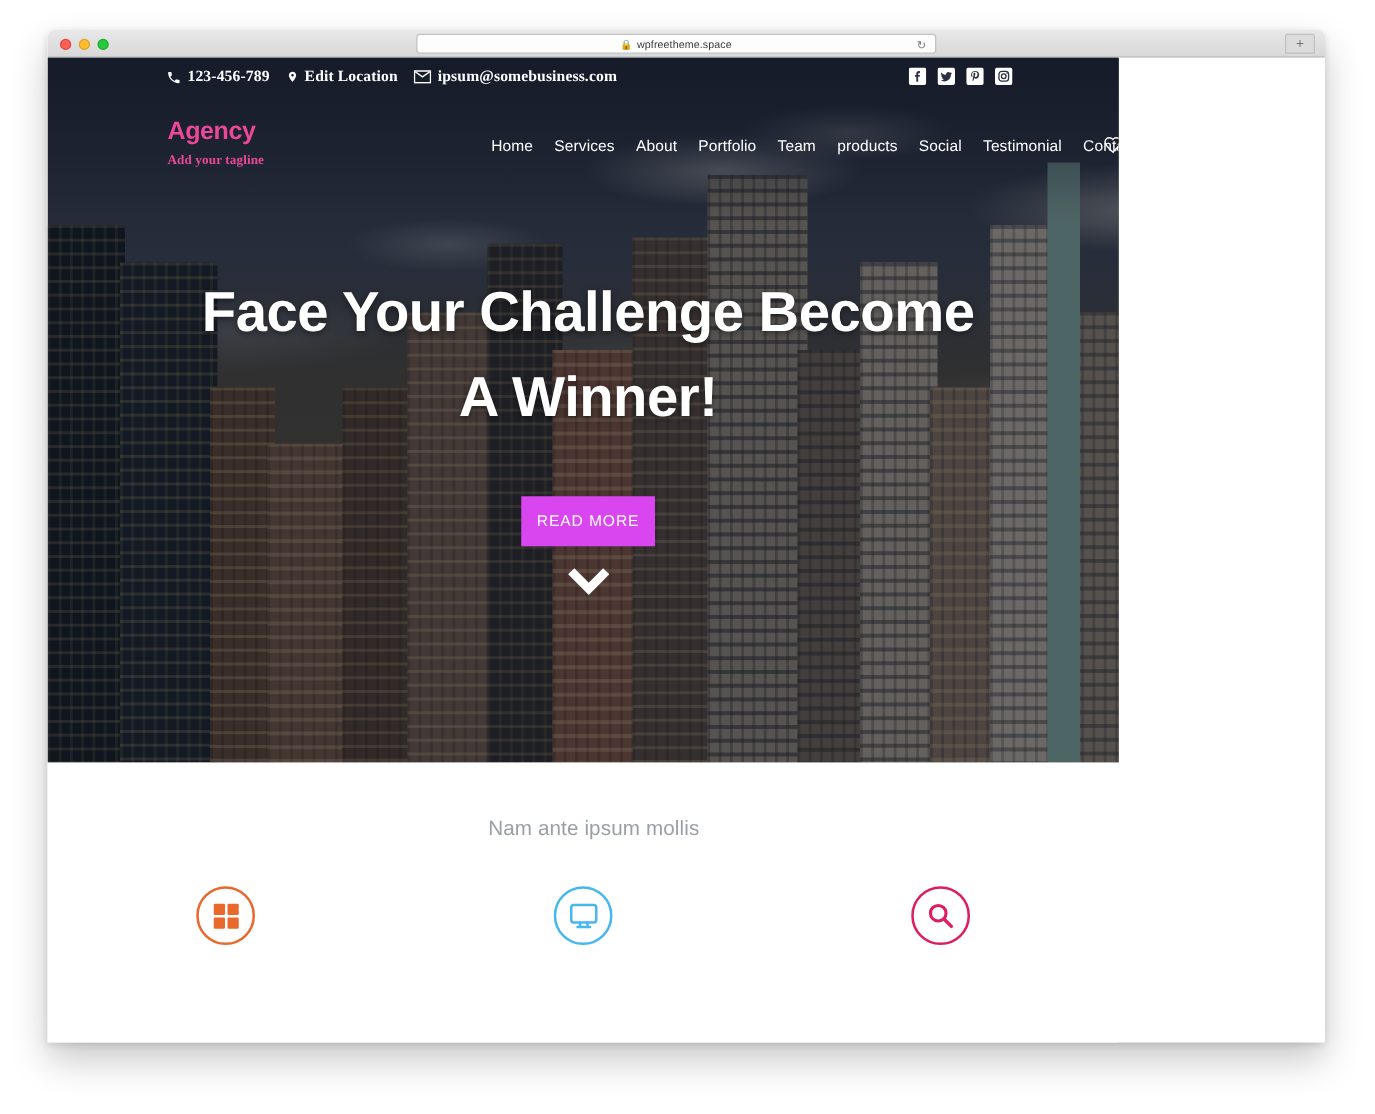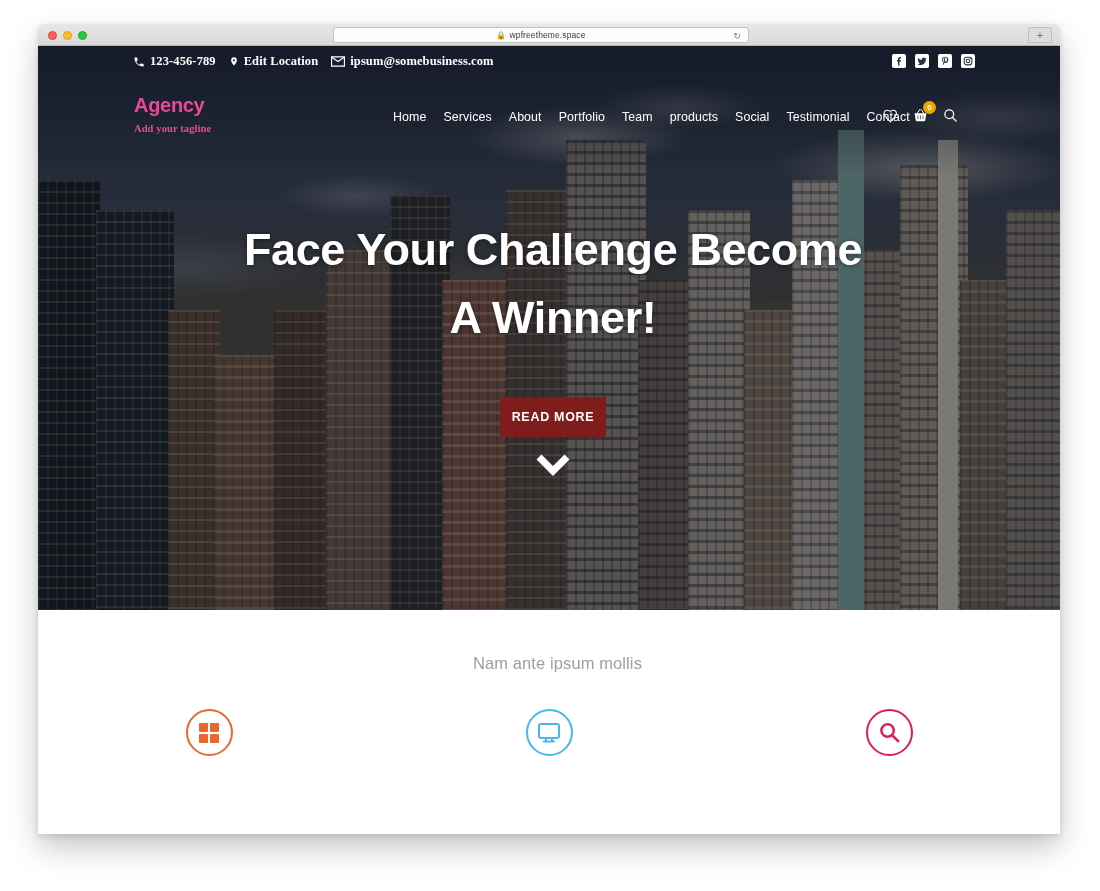--- a/index.html
+++ b/index.html
@@ -63,21 +63,21 @@
     background: #dcdcdc;
     border: 1px solid #c0c0c0;
     border-radius: 2px 2px 0 0;
     display: flex; align-items: center; justify-content: center;
     color: #6e6e6e; font-size: 11px; line-height: 1;
   }
 
   
   .site {
     position: relative;
-    width: 1022px;
+    width: 857px;
     height: 788px;
     overflow: hidden;
     background: #ffffff;
   }
 
   
   .hero {
     position: relative;
     height: 564px;
     overflow: hidden;
@@ -213,24 +213,24 @@
     font-weight: bold;
     line-height: 1.52;
     letter-spacing: -0.4px;
     text-shadow: 0 1px 5px rgba(0,0,0,0.45);
     max-width: 620px;
     margin: 0 auto;
   }
   .read-more {
     display: inline-block;
     margin-top: 44px;
-    background: #7f1d1d;
+    background: #d946ef;
     color: #ffffff;
     font-size: 12.5px;
-    font-weight: bold;
+    font-weight: normal;
     letter-spacing: 0.7px;
     padding: 13px 12px;
     border: none;
     cursor: pointer;
     font-family: "Liberation Sans", sans-serif;
   }
   .scroll-chevron {
     margin: 16px auto 0;
     width: 36px; height: 24px;
     display: flex; align-items: center; justify-content: center;

